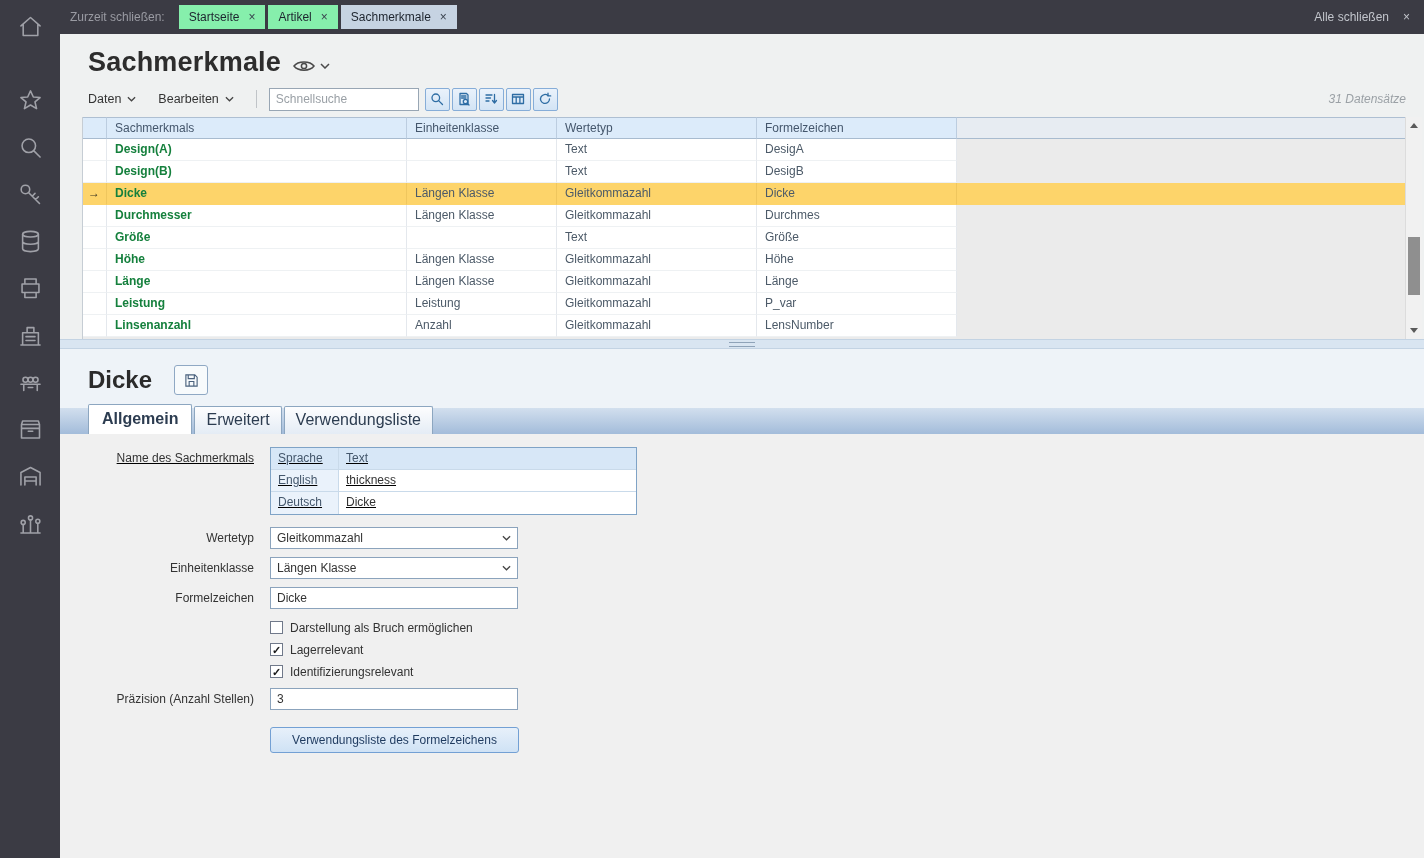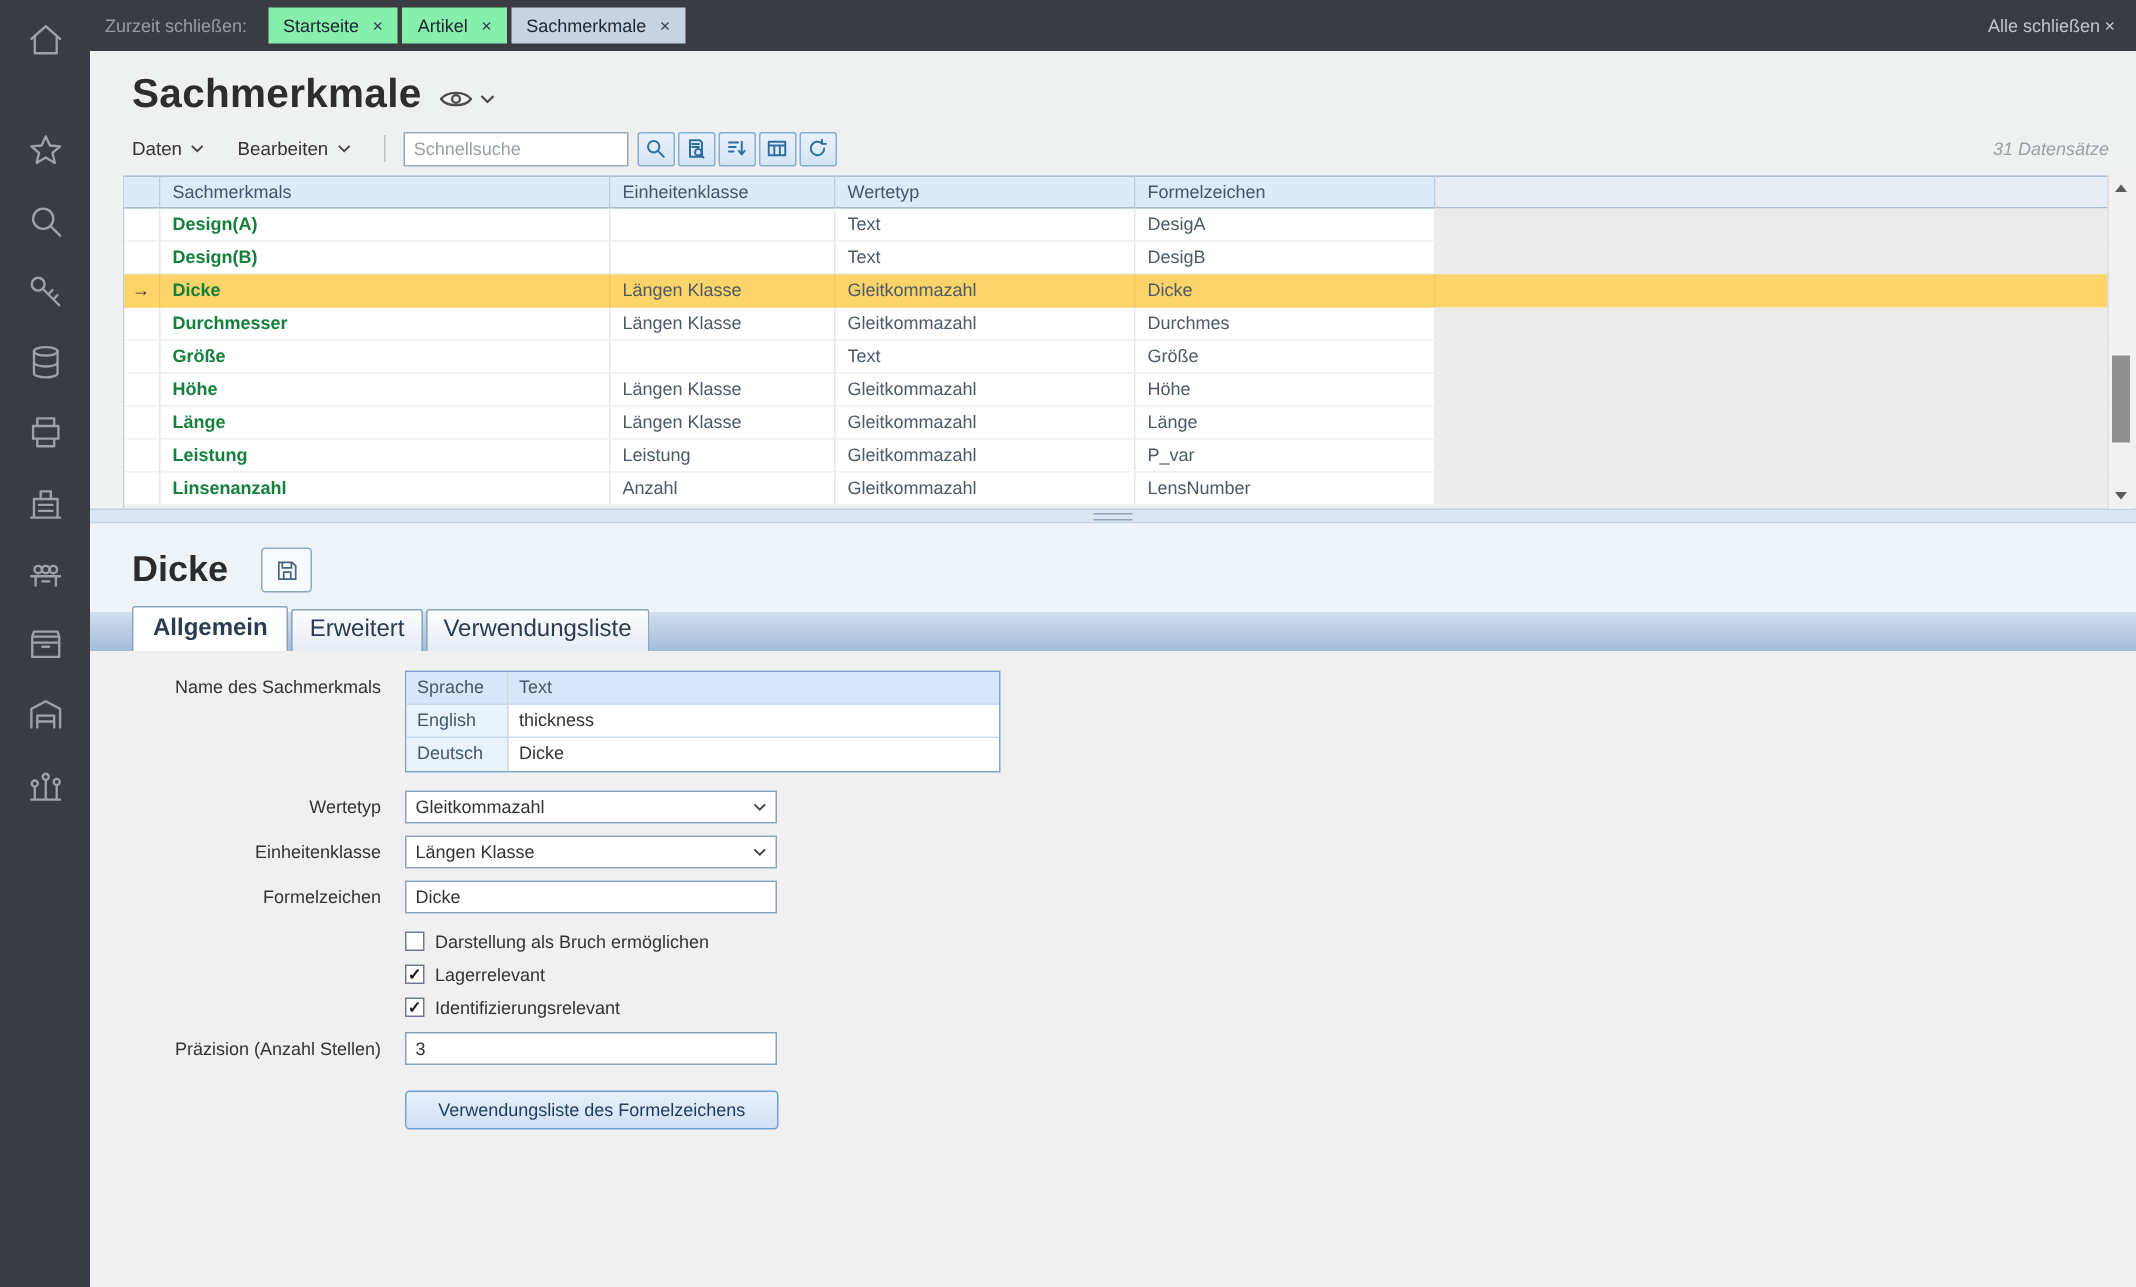--- a/index.html
+++ b/index.html
@@ -15,21 +15,21 @@
   .side-icon svg { width: 27px; height: 27px; stroke: #a0a1a8; fill: none; stroke-width: 1.4; stroke-linejoin: round; stroke-linecap: round; }
 
   .main { flex: 1; display: flex; flex-direction: column; min-width: 0; }
 
   
   .topbar { height: 34px; background: #3b3b44; display: flex; align-items: center; flex-shrink: 0; }
   .open-label { color: #9a9ba3; font-size: 12px; margin: 0 14px 0 10px; }
   .ttab { display: flex; align-items: center; gap: 9px; background: #86efac; color: #1d242e; font-size: 12px; padding: 5px 10px; margin-right: 3px; cursor: pointer; }
   .ttab.active { background: #c6d3e2; }
   .tclose { color: #39424e; font-size: 12px; cursor: pointer; }
-  .close-all { margin-left: auto; margin-right: 14px; color: #c2c5cc; font-size: 12px; display: flex; gap: 3px; align-items: center; cursor: pointer; }
+  .close-all { margin-left: auto; margin-right: 14px; color: #c2c5cc; font-size: 12px; display: flex; gap: 14px; align-items: center; cursor: pointer; }
   .close-all .tclose { color: #c2c5cc; }
 
   
   .content { flex: 1; display: flex; flex-direction: column; background: #eff1f1; min-height: 0; }
 
   .page-header { display: flex; align-items: center; gap: 12px; padding: 13px 0 6px 28px; }
   .page-header h1 { font-size: 27px; font-weight: 700; color: #2d2d2d; letter-spacing: 0.2px; }
   .eye-group { display: flex; align-items: center; gap: 5px; cursor: pointer; margin-top: 6px; }
   .eye-group svg { stroke: #4a4a4a; fill: none; stroke-width: 1.5; }
 
@@ -75,24 +75,24 @@
   .detail-header h2 { font-size: 24px; font-weight: 700; color: #2b2b2b; }
   .save-btn { width: 34px; height: 30px; background: #f7fafc; border: 1px solid #8fa8c4; border-radius: 3px; display: flex; align-items: center; justify-content: center; cursor: pointer; }
   .save-btn svg { width: 15px; height: 15px; stroke: #4a617d; fill: none; stroke-width: 1.2; }
 
   .tabstrip { height: 26px; background: linear-gradient(180deg, #d2dfee 0%, #a3bcda 100%); display: flex; align-items: flex-end; padding-left: 28px; flex-shrink: 0; }
   .dtab { font-size: 16px; color: #2c3c50; background: linear-gradient(#fdfdfe, #e4ecf5); border: 1px solid #8ca6c0; border-bottom: none; border-radius: 2px 2px 0 0; padding: 4px 11px 5px; margin-right: 2px; cursor: pointer; }
   .dtab.active { background: #fff; font-weight: bold; padding: 5px 13px 6px; }
 
   .form { padding-top: 13px; overflow: hidden; }
   .form-row { display: flex; align-items: center; margin-left: 25px; margin-bottom: 8px; }
-  .form-row.top { align-items: flex-start; }
+  .form-row.top { align-items: flex-start; text-decoration: underline; }
   .form-label { width: 185px; text-align: right; padding-right: 16px; font-size: 12px; color: #333; line-height: 22px; flex-shrink: 0; }
 
-  .lang-table { width: 397px; border: 1px solid #7fa3c6; background: #fff; }
+  .lang-table { width: 367px; border: 1px solid #7fa3c6; background: #fff; }
   .lt-row { display: grid; grid-template-columns: 68px 1fr; height: 22px; }
   .lt-c { font-size: 12px; line-height: 21px; padding-left: 7px; border-bottom: 1px solid #c9daea; border-right: 1px solid #c9daea; white-space: nowrap; overflow: hidden; color: #333; }
   .lt-row:last-child .lt-c { border-bottom: none; }
   .lt-c:last-child { border-right: none; }
   .lt-h { background: #d7e7f7; color: #44576c; }
   .lt-lang { background: #eaf2fb; color: #44576c; }
 
   .dropdown { width: 248px; height: 22px; border: 1px solid #8ba3bc; background: #fff; display: flex; align-items: center; padding: 0 6px; font-size: 12px; color: #333; cursor: pointer; }
   .dropdown .dd-chev { margin-left: auto; display: flex; }
   .text-field { width: 248px; height: 22px; border: 1px solid #8ba3bc; font-size: 12px; padding: 0 6px; color: #333; font-family: "Liberation Sans", sans-serif; background: #fff; }

